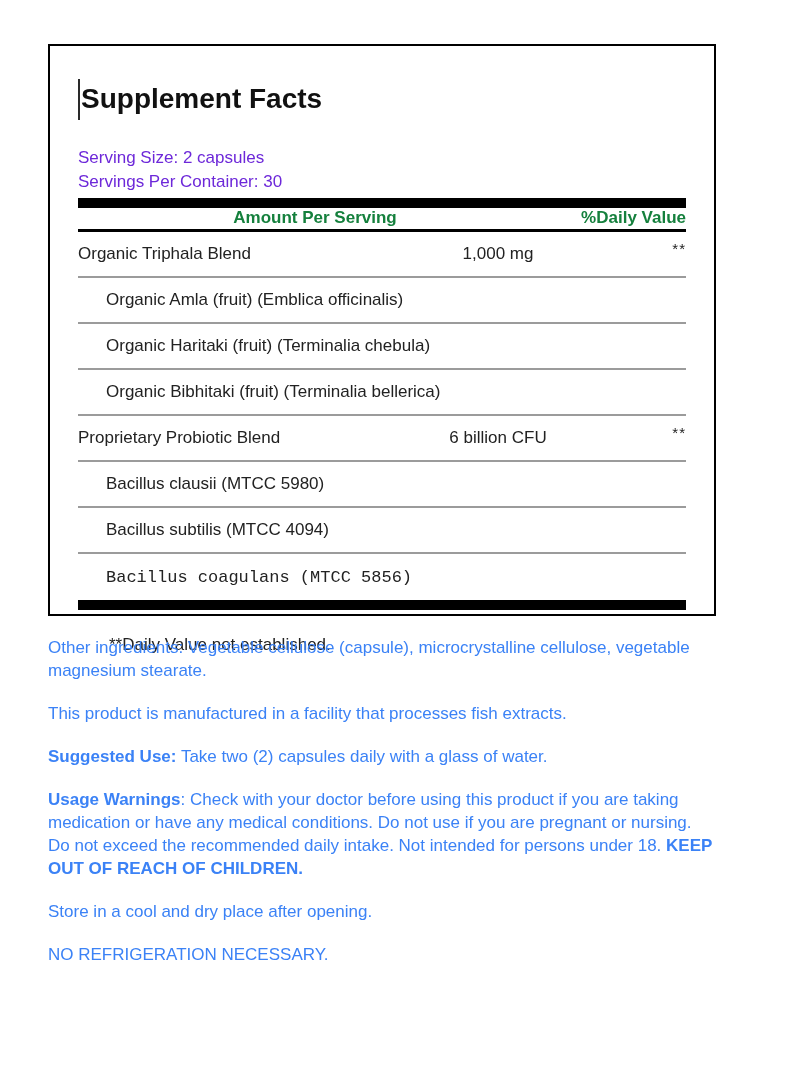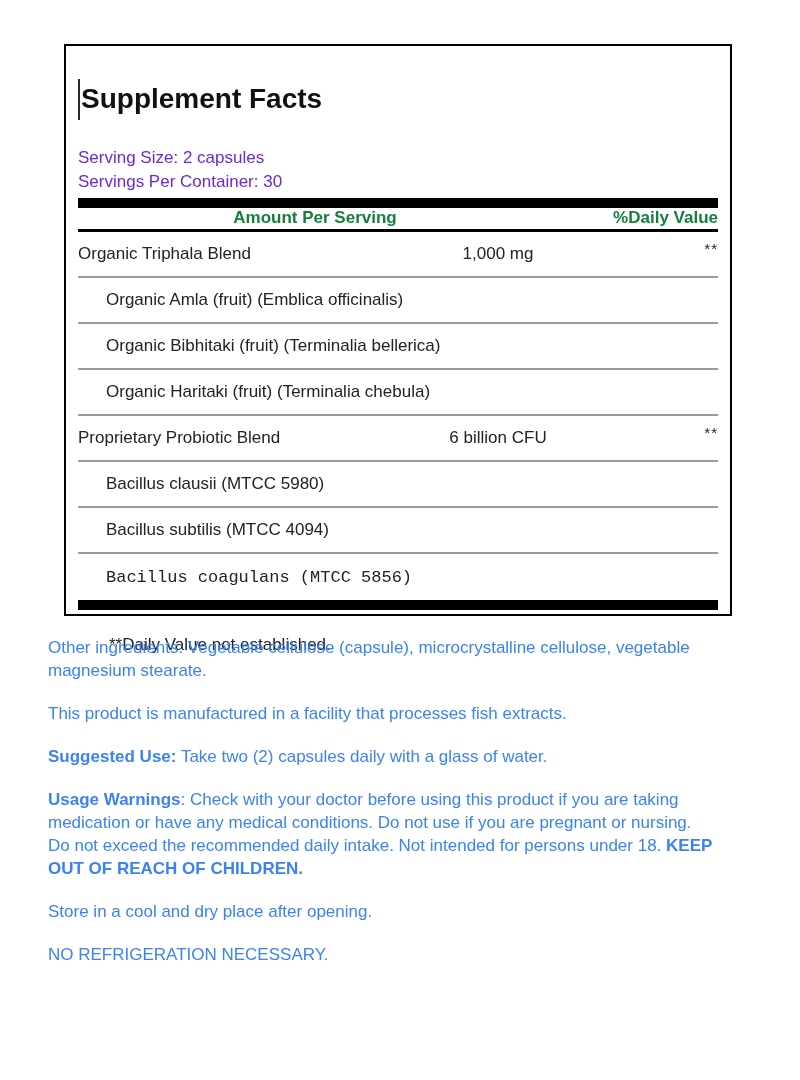--- a/index.html
+++ b/index.html
@@ -7,25 +7,25 @@
     width: 800px; height: 1080px;
     background: #ffffff;
     font-family: "Liberation Sans", "DejaVu Sans", sans-serif;
     color: #1a1a1a;
     position: relative;
     overflow: hidden;
   }
 
   
   .facts-box {
-    position: absolute; left: 64px; top: 44px;
+    position: absolute; left: 48px; top: 44px;
     width: 668px; height: 572px;
     border: 2px solid #000;
     box-sizing: border-box;
-    padding: 0 12px;
+    padding: 0 28px;
     background: #fff;
   }
   .sf-title-row { display: flex; align-items: flex-start; margin-top: 36px; height: 36px; }
   .caret { width: 2px; height: 41px; background: #2a2a2a; margin-top: -3px; flex: 0 0 2px; }
   .sf-title { font-size: 28px; font-weight: 700; line-height: 34px; margin: 0 0 0 1px; color: #111; white-space: nowrap; }
 
   .serving-info { margin-top: 28px; font-size: 17px; line-height: 24px; color: #6d28d9; }
 
   .bar { height: 10px; background: #000; }
   .bar.top { margin-top: 4px; }
@@ -87,25 +87,25 @@
     <span class="name">Organic Triphala Blend</span>
     <span class="amount">1,000 mg</span>
     <span class="dv">**</span>
   </div>
 
   <div class="row sub">
     <span class="name">Organic Amla (fruit) (Emblica officinalis)</span>
   </div>
 
   <div class="row sub">
-    <span class="name">Organic Bibhitaki (fruit) (Terminalia bellerica)</span>
+    <span class="name">Organic Haritaki (fruit) (Terminalia chebula)</span>
   </div>
 
   <div class="row sub">
-    <span class="name">Organic Haritaki (fruit) (Terminalia chebula)</span>
+    <span class="name">Organic Bibhitaki (fruit) (Terminalia bellerica)</span>
   </div>
 
   <div class="row main">
     <span class="name">Proprietary Probiotic Blend</span>
     <span class="amount">6 billion CFU</span>
     <span class="dv">**</span>
   </div>
 
   <div class="row sub">
     <span class="name">Bacillus clausii (MTCC 5980)</span>

